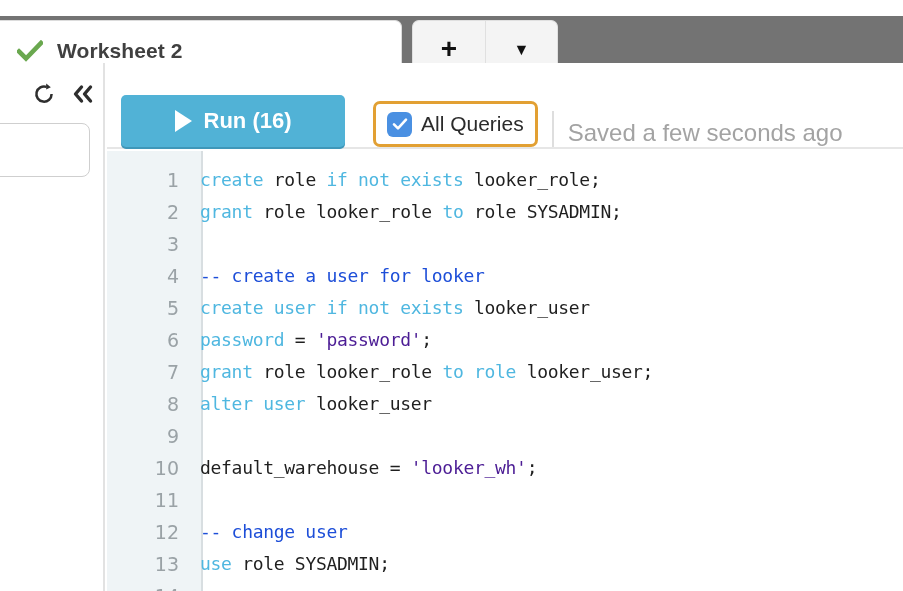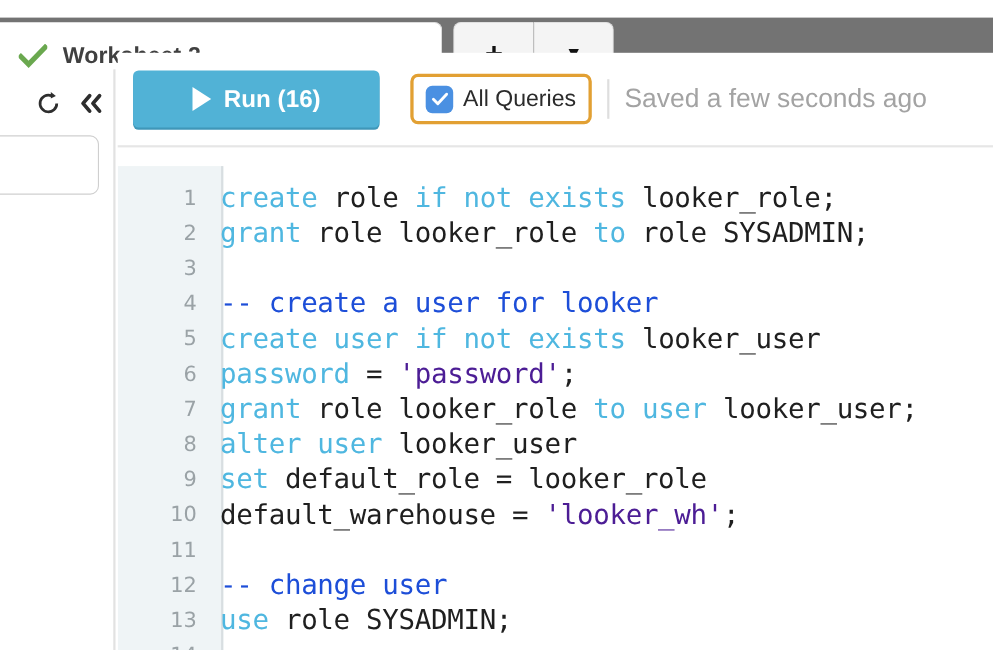--- a/index.html
+++ b/index.html
@@ -125,27 +125,27 @@
     width: 104px; height: 54px;
     background: #ffffff;
     border: 1px solid #cfcfcf;
     border-radius: 8px;
     box-sizing: border-box;
   }
 
   
   .toolbar {
     position: absolute;
-    left: 107px; top: 48px;
+    left: 107px; top: 63px;
     width: 796px; height: 86px;
     background: #ffffff;
     border-bottom: 2px solid #e6e6e6;
     box-sizing: border-box;
     display: flex;
-    align-items: center;
+    align-items: flex-end;
     padding-left: 14px;
   }
   .run-btn {
     height: 52px;
     min-width: 184px;
     background: #51b2d6;
     border: none;
     border-radius: 5px;
     box-shadow: 0 2px 0 0 #3f97b9;
     color: #ffffff;
@@ -242,21 +242,21 @@
     box-sizing: border-box;
     font-family: "DejaVu Sans", sans-serif;
     font-size: 19px;
     color: #9aa2a6;
     flex: 0 0 auto;
     user-select: none;
   }
   .codetext {
     padding-left: 9px;
     font-family: "DejaVu Sans Mono", monospace;
-    font-size: 25px;
+    font-size: 18px;
     line-height: 32px;
     color: #1f1f1f;
     white-space: pre;
     letter-spacing: -0.3px;
   }
   .kw  { color: #4fb7e0; }
   .str { color: #4c1d95; }
   .cmt { color: #1d4ed8; }
 </style>
 </head>
@@ -349,29 +349,28 @@
         <div class="row">
           <span class="lineno">5</span>
           <span class="codetext"><span class="kw">create user if not exists </span><span>looker_user</span></span>
         </div>
         <div class="row">
           <span class="lineno">6</span>
           <span class="codetext"><span class="kw">password </span><span>= </span><span class="str">'password'</span><span>;</span></span>
         </div>
         <div class="row">
           <span class="lineno">7</span>
-          <span class="codetext"><span class="kw">grant </span><span>role looker_role </span><span class="kw">to user </span><span>looker_user;</span></span>
+          <span class="codetext"><span class="kw">grant </span><span>role looker_role </span><span class="kw">to role </span><span>looker_user;</span></span>
         </div>
         <div class="row">
           <span class="lineno">8</span>
           <span class="codetext"><span class="kw">alter user </span><span>looker_user</span></span>
         </div>
         <div class="row">
           <span class="lineno">9</span>
-          <span class="codetext"><span class="kw">set </span><span>default_role = looker_role</span></span>
         </div>
         <div class="row">
           <span class="lineno">10</span>
           <span class="codetext"><span>default_warehouse = </span><span class="str">'looker_wh'</span><span>;</span></span>
         </div>
         <div class="row">
           <span class="lineno">11</span>
           <span class="codetext"><span></span></span>
         </div>
         <div class="row">

